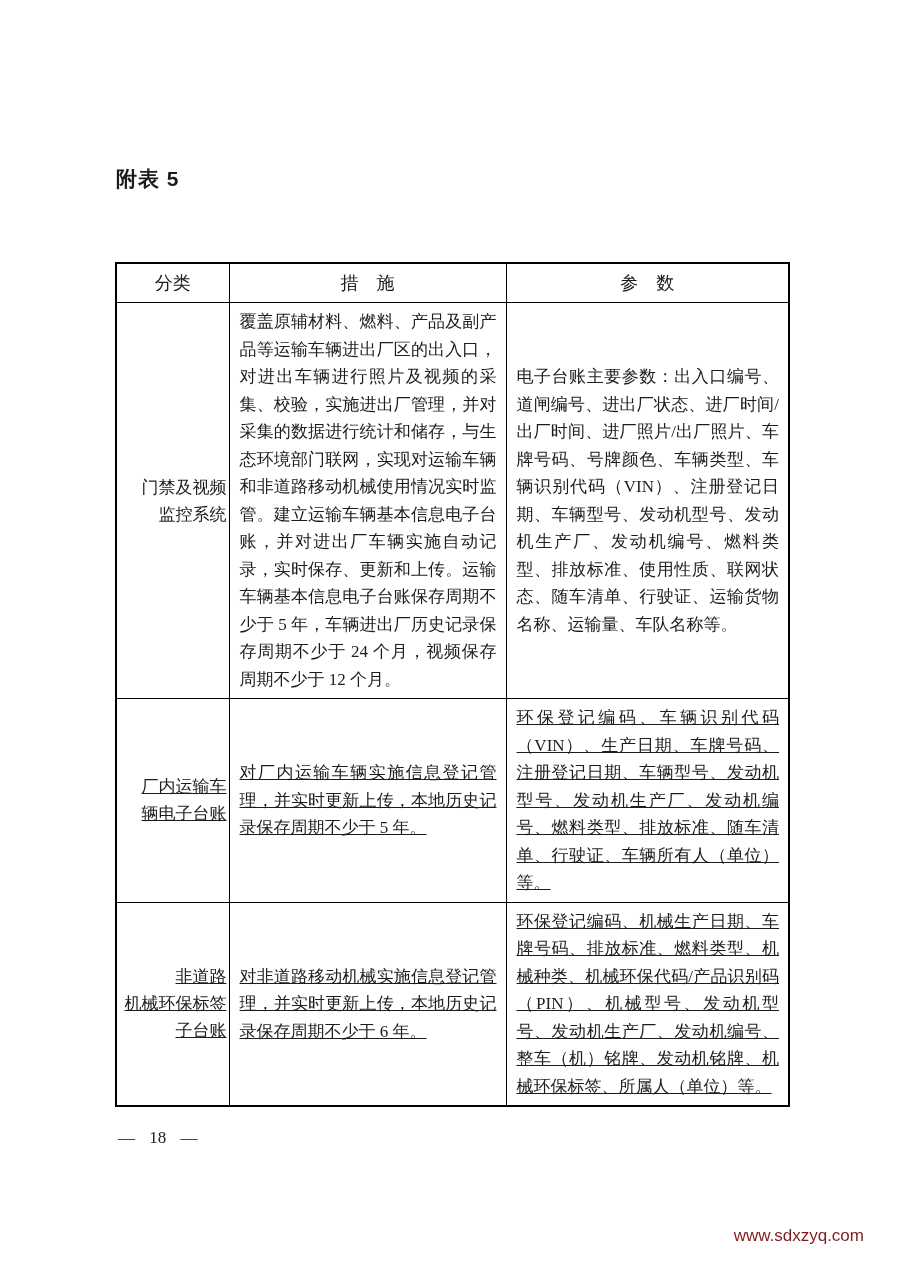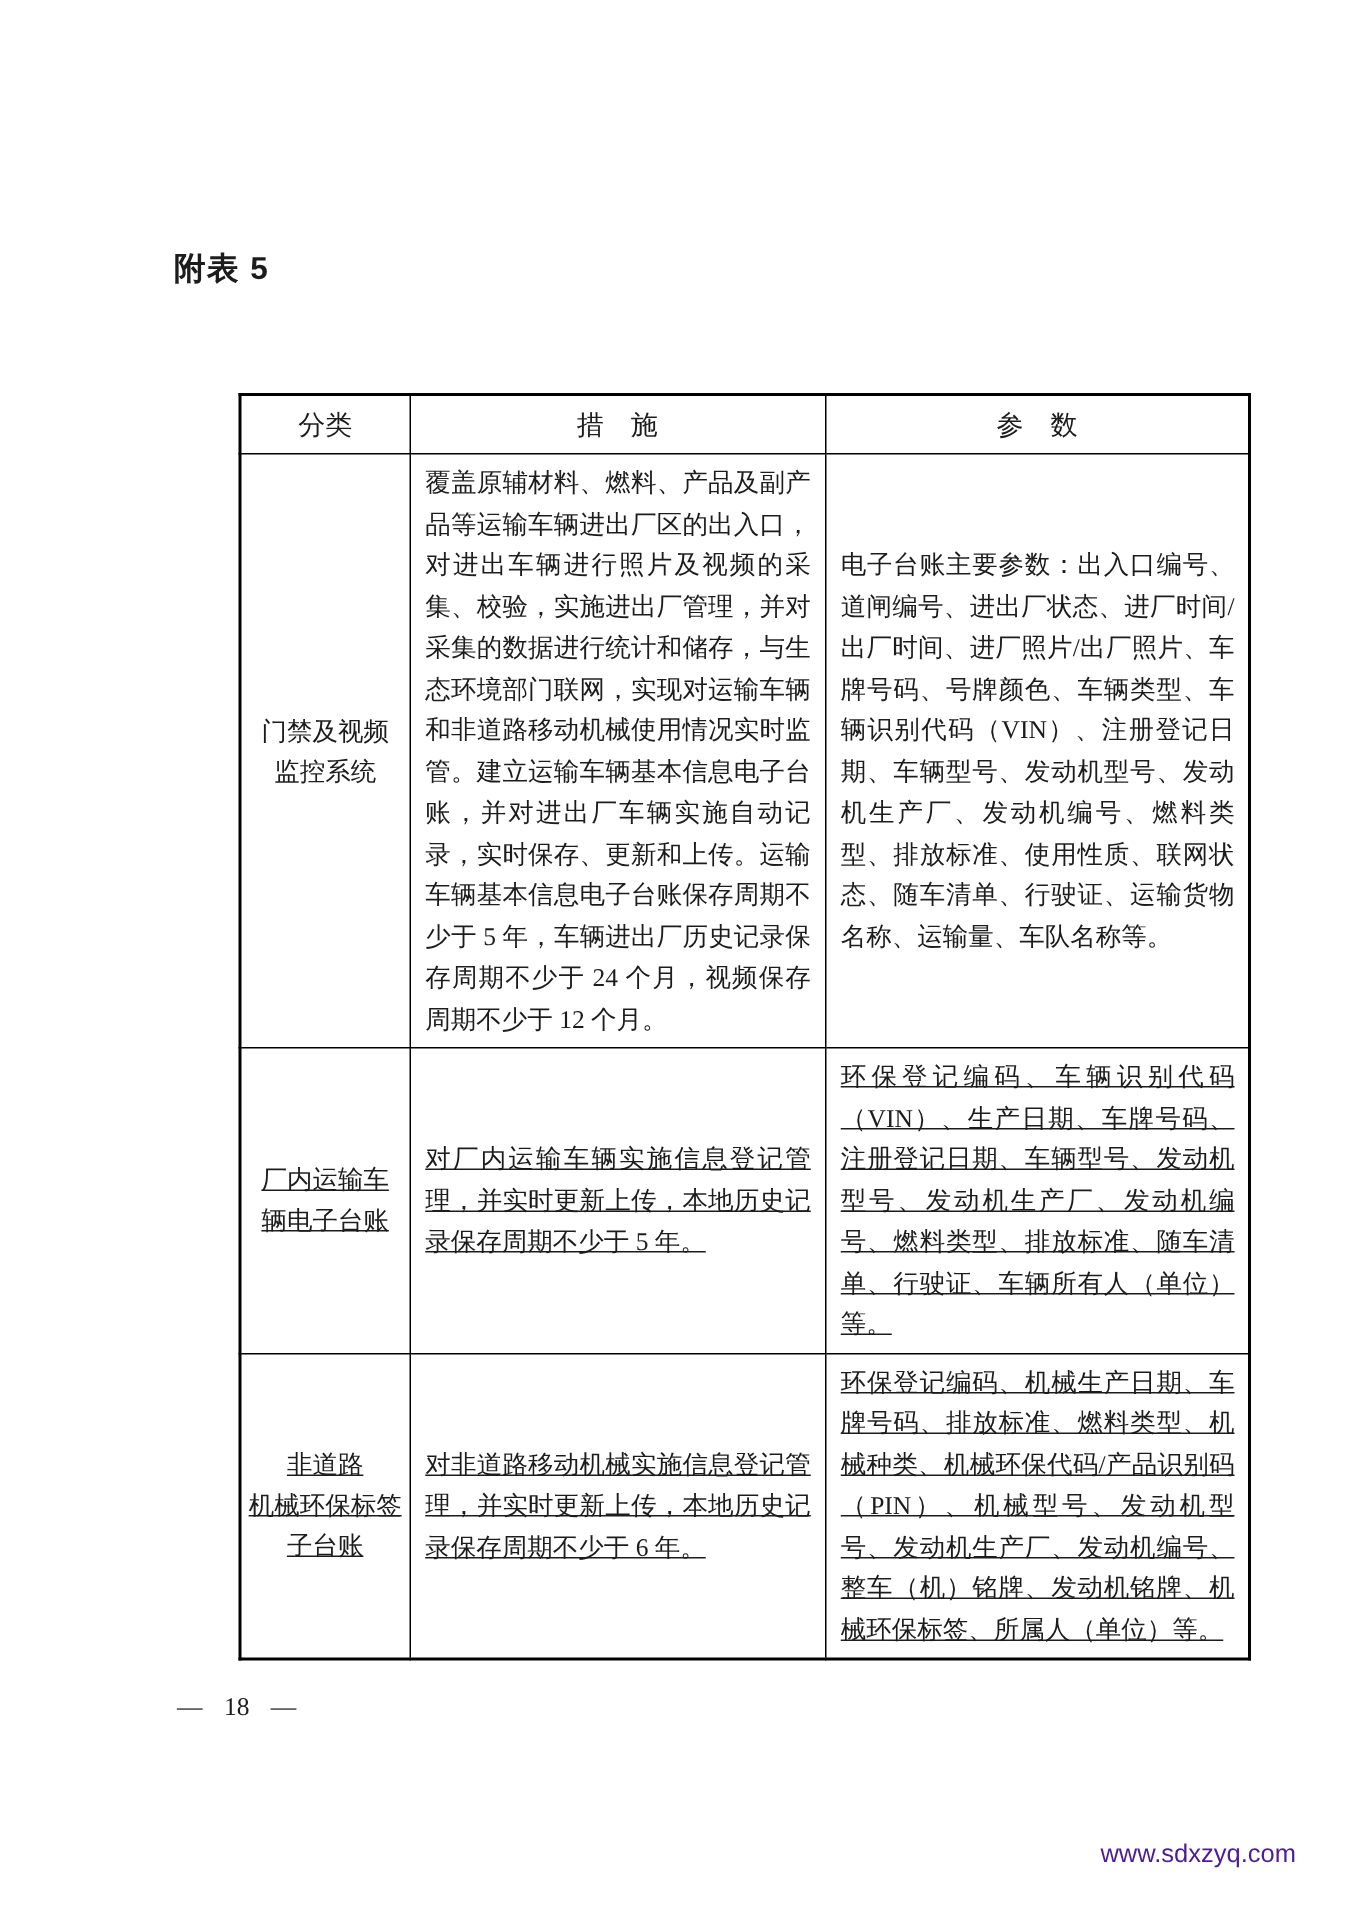--- a/index.html
+++ b/index.html
@@ -34,40 +34,39 @@
     letter-spacing: 2px;
   }
   table.req-table {
     position: absolute;
     left: 115px;
     top: 262px;
     width: 673px;
     border-collapse: collapse;
     table-layout: fixed;
     border: 2px solid #000;
-    margin-left: 44px;
   }
   table.req-table th,
   table.req-table td {
     border: 1px solid #000;
     font-weight: normal;
   }
   col.c-cat   { width: 113px; }
   col.c-meas  { width: 277px; }
   col.c-param { width: 283px; }
   th.col-header {
     height: 36px;
     font-family: "Liberation Sans", sans-serif;
     font-weight: bold;
     font-size: 18px;
     text-align: center;
     vertical-align: middle;
   }
   td.cat-cell {
-    text-align: center;
+    text-align: right;
     vertical-align: middle;
     font-size: 17px;
     line-height: 27px;
     white-space: pre-line;
     padding: 2px;
   }
   td.text-cell {
     vertical-align: middle;
     font-size: 17px;
     line-height: 27.5px;
@@ -92,21 +91,21 @@
     top: 1128px;
     font-size: 17px;
     word-spacing: 10px;
   }
   .watermark {
     position: absolute;
     right: 36px;
     top: 1226px;
     font-family: "Liberation Sans", sans-serif;
     font-size: 17px;
-    color: #4c1d95;
+    color: #7f1d1d;
   }
 </style>
 </head>
 <body>
 
 <div class="page">
 
   <div class="appendix-label">附表 5</div>
 
 

